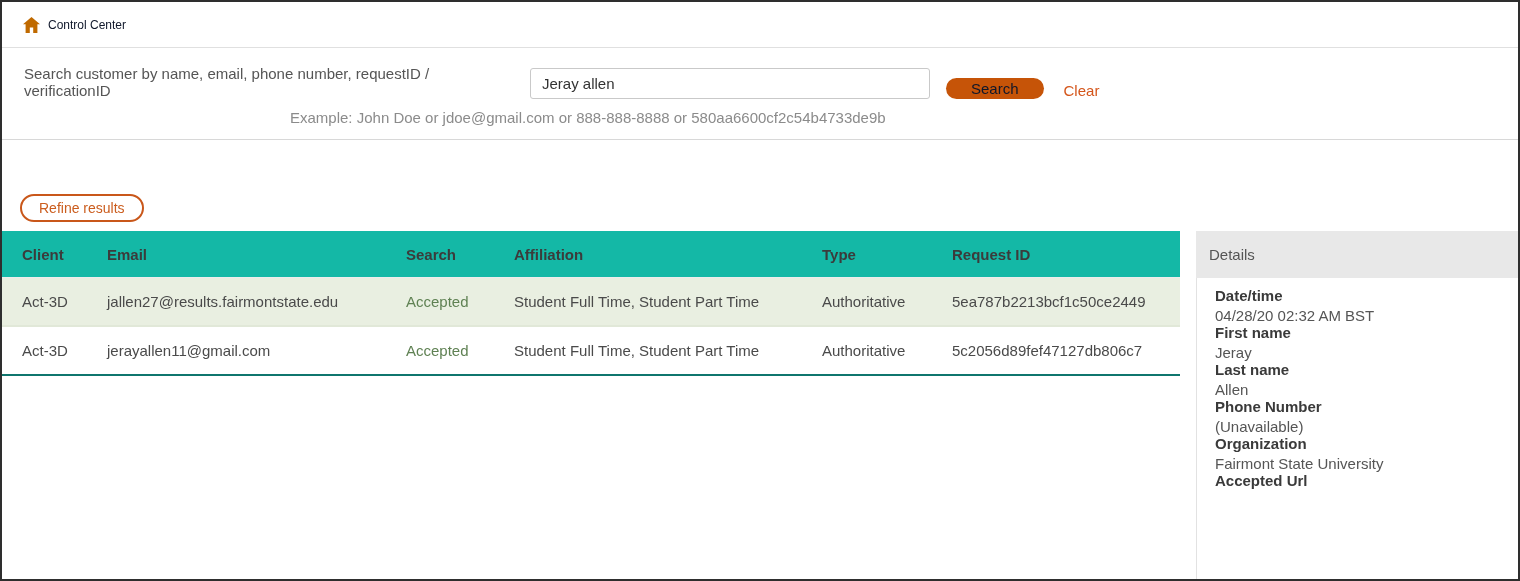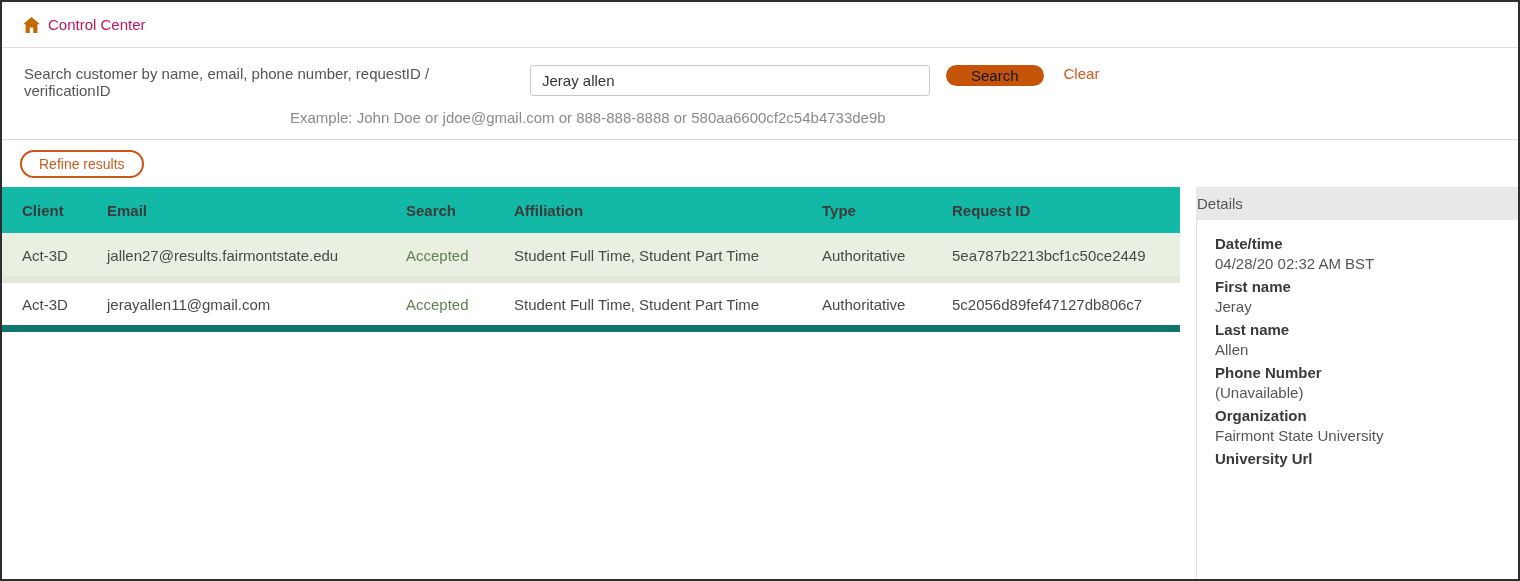--- a/index.html
+++ b/index.html
@@ -14,29 +14,29 @@
   .page { display: flex; flex-direction: column; height: 100%; }
 
   
   .topbar {
     height: 46px; flex: none;
     display: flex; align-items: center; gap: 8px;
     padding: 0 21px;
     border-bottom: 1px solid #e0e0e0;
   }
   .topbar .home-icon { width: 17px; height: 16px; display: inline-block; }
-  .topbar .title { color: #be185d; font-size: 15px; }
+  .topbar .title { color: #0f172a; font-size: 12px; }
 
   
   .search-section {
     flex: none;
     padding: 17px 22px 13px 22px;
     border-bottom: 1px solid #d8d8d8;
   }
-  .search-row { display: flex; align-items: flex-start; }
+  .search-row { display: flex; align-items: flex-end; }
   .search-label { width: 484px; flex: none; font-size: 15px; color: #555; }
   .search-input {
     margin-left: 22px; width: 400px; height: 31px; flex: none;
     border: 1px solid #c9c9c9; border-radius: 3px;
     padding: 0 11px; font-size: 15px; color: #333;
     font-family: "Liberation Sans", sans-serif;
     outline: none;
   }
   .search-button {
     margin-left: 16px; height: 21px; padding: 0 25px;
@@ -46,51 +46,51 @@
   }
   .clear-link { margin-left: 20px; color: #d4551a; font-size: 15px; text-decoration: none; cursor: pointer; }
   .example-row { margin: 10px 0 0 266px; color: #8b8b8b; font-size: 15px; }
 
   
   .refine-row { flex: none; padding: 10px 0 9px 18px; }
   .refine-button {
     display: inline-block; background: #fff;
     border: 2px solid #c9571a; color: #cb5d1e;
     border-radius: 15px; padding: 4px 17px; font-size: 14px;
-    font-family: "Liberation Sans", sans-serif; cursor: pointer;
+    font-family: "Liberation Sans", sans-serif; cursor: pointer; margin-top: 44px;
   }
 
   
   .content { flex: 1; display: flex; align-items: stretch; min-height: 0; }
   .table-area { width: 1178px; flex: none; }
   .content-gap { width: 16px; flex: none; }
 
   .tgrid { display: grid; grid-template-columns: 85px 299px 108px 308px 130px 248px; align-items: center; }
   .thead {
     height: 47px; background: #14b8a6;
     border-bottom: 1px solid #ededed;
     font-weight: bold; color: #3b3b3b; font-size: 15px;
   }
   .cell { padding-left: 20px; overflow: hidden; white-space: nowrap; }
-  .trow { height: 49px; font-size: 15px; color: #4a4a4a; border-bottom: 7px solid #0f766e; cursor: pointer; }
+  .trow { height: 49px; font-size: 15px; color: #4a4a4a; border-bottom: 2px solid #0f766e; cursor: pointer; }
   .trow.selected { background: #e9efe1; border-bottom-color: #e1e8d8; }
   .outcome-accepted { color: #5f8153; }
 
   
   .details { flex: 1; display: flex; flex-direction: column; min-width: 0; }
   .details-header {
-    height: 33px; flex: none; background: #e8e8e8;
-    display: flex; align-items: center; padding-left: 1px;
+    height: 47px; flex: none; background: #e8e8e8;
+    display: flex; align-items: center; padding-left: 13px;
     color: #555; font-size: 15px;
   }
   .details-body {
     flex: 1; border-left: 1px solid #e2e2e2;
     padding: 9px 18px 10px 18px;
   }
-  .detail-field { margin-top: 6px; }
+  .detail-field { margin-top: 0; }
   .detail-label { font-weight: bold; color: #3a3a3a; font-size: 15px; }
   .detail-value { color: #555; font-size: 15px; margin-top: 3px; }
 </style>
 </head>
 <body>
 
 <div class="page">
 
   <div class="topbar">
     <span class="home-icon">
@@ -172,21 +172,21 @@
           <div class="detail-value">(Unavailable)</div>
         </div>
 
         <div class="detail-field">
           <div class="detail-label">Organization</div>
           <div class="detail-value">Fairmont State University</div>
         </div>
 
 
         <div class="detail-field">
-          <div class="detail-label">University Url</div>
+          <div class="detail-label">Accepted Url</div>
 
         </div>
 
       </div>
     </div>
 
   </div>
 </div>
 
 </body></html>

